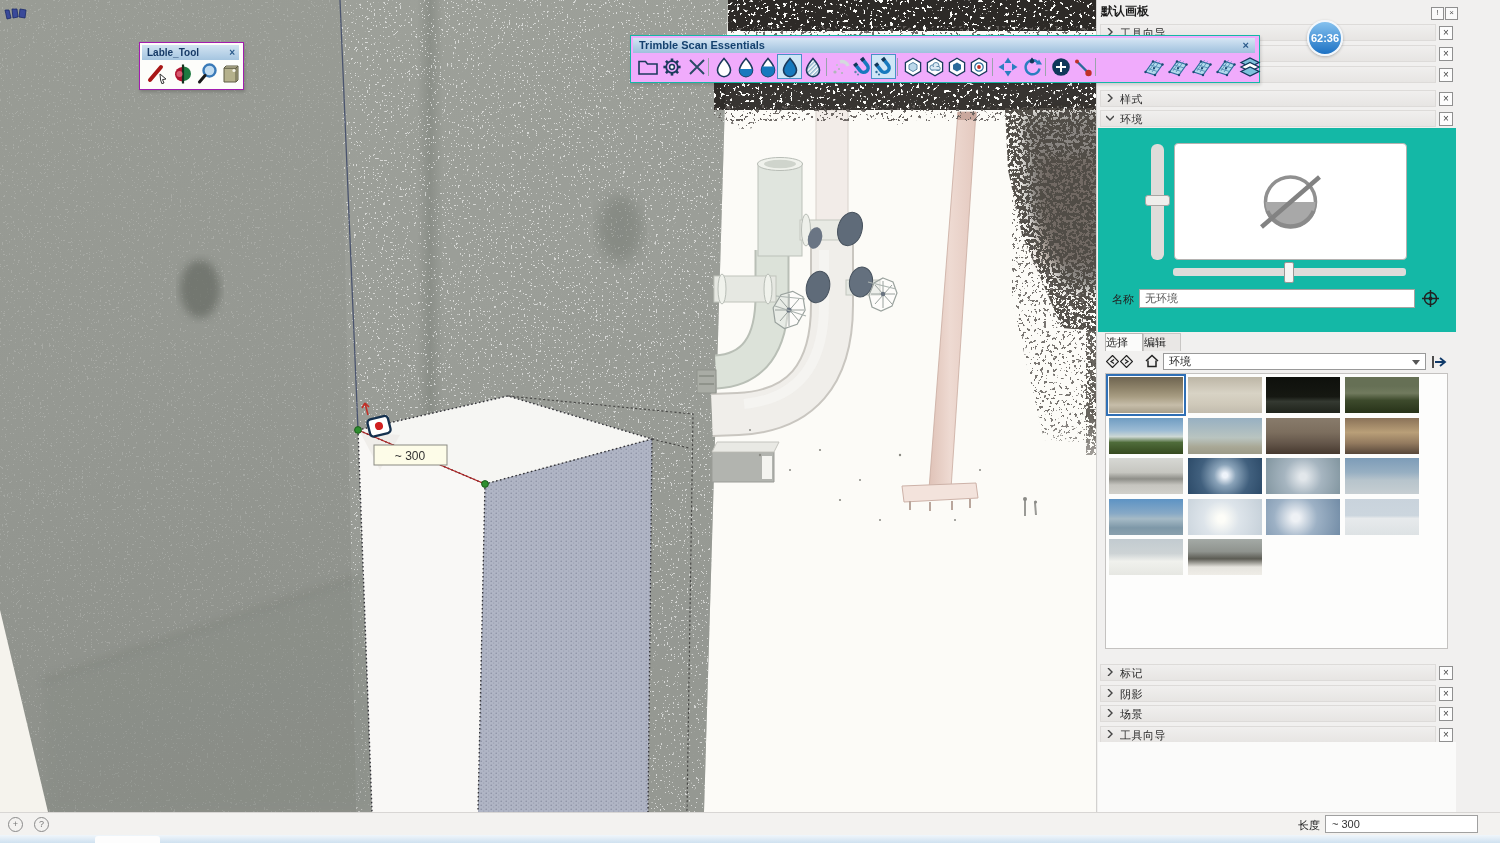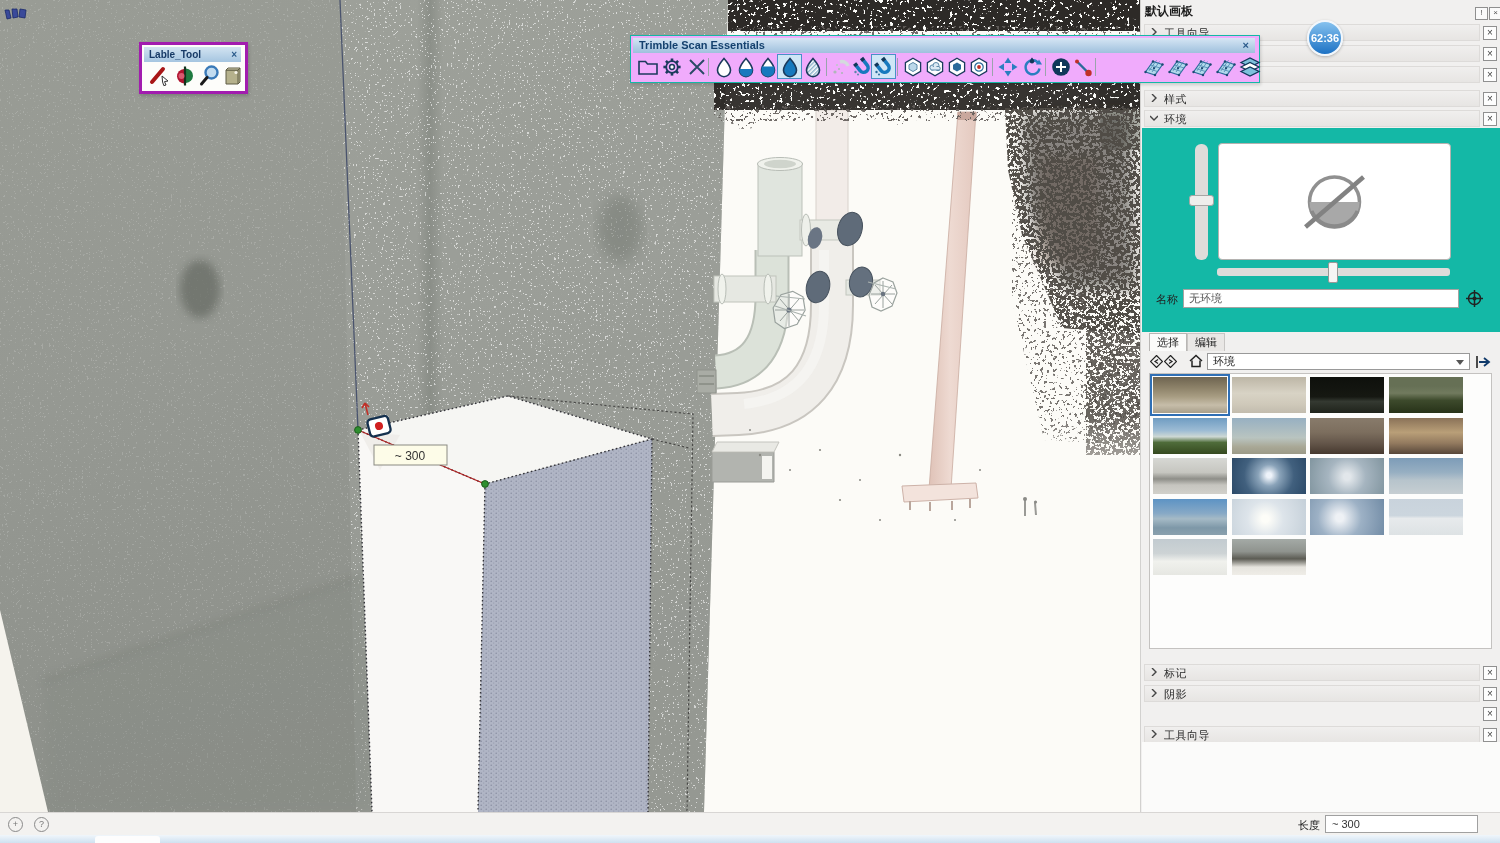--- a/index.html
+++ b/index.html
@@ -1,51 +1,51 @@
 <!DOCTYPE html>
 <html><head><meta charset="utf-8"><style>
 html,body{margin:0;padding:0}
 body{width:1500px;height:843px;position:relative;overflow:hidden;background:#f1f0ef;font-family:"Liberation Sans",sans-serif}
 .abs{position:absolute}
 #vp{left:0;top:0;width:1140px;height:812px;background:#fcfbf7}
-#panel{left:1140px;top:0;width:360px;height:812px;background:#f1f0ef;border-left:1px solid #d2d1cf;box-sizing:border-box}
+#panel{left:1096px;top:0;width:360px;height:812px;background:#f1f0ef;border-left:1px solid #d2d1cf;box-sizing:border-box}
 #phead{left:4px;top:3px;font-size:12px;font-weight:bold;color:#1c1c1c}
 .hic{width:11px;height:11px;border:1px solid #8f8f8f;background:#fafafa;font-size:8px;line-height:10px;text-align:center;color:#555}
 .bar{left:3px;width:336px;height:17px;background:linear-gradient(#f0efee,#e7e5e3);border:1px solid #dddbd9;box-sizing:border-box;font-size:11px;color:#2a2a2a;line-height:15px}
 .bar .ar{position:absolute;left:5px;top:3px;width:8px;height:8px}
 .bar .tt{position:absolute;left:19px;top:1px;letter-spacing:.5px}
 .xbtn{left:342px;width:14px;height:14px;background:#fdfdfd;border:1px solid #909090;box-sizing:border-box;color:#444;font-size:10px;line-height:11px;text-align:center}
 #envbody{left:1px;top:128px;width:358px;height:204px;background:#14b8a6}
 #vtrack{left:53px;top:16px;width:13px;height:116px;background:#dedcda;border-radius:6px}
 #vhandle{left:47px;top:67px;width:25px;height:11px;background:#efeeec;border:1px solid #a8a6a4;border-radius:3px;box-sizing:border-box}
 #preview{left:76px;top:15px;width:233px;height:117px;background:#fff;border:1px solid #b4b2b0;border-radius:4px;box-sizing:border-box}
 #htrack{left:75px;top:140px;width:233px;height:8px;background:#dedcda;border-radius:3px}
 #hhandle{left:186px;top:134px;width:10px;height:21px;background:#f6f5f4;border:1px solid #9a9896;border-radius:2px;box-sizing:border-box}
 #nmlbl{left:14px;top:164px;font-size:11px;color:#222}
 #nminp{left:41px;top:161px;width:276px;height:19px;background:#fff;border:1px solid #a6a4a2;box-sizing:border-box;font-size:11px;color:#555;line-height:17px;padding-left:5px}
 #tabs{left:0;top:333px;width:360px;height:18px}
-.tab{height:18px;font-size:11px;text-align:center;line-height:17px;color:#222}
+.tab{height:18px;font-size:11px;text-align:left;line-height:17px;color:#222}
 #tab1{left:8px;width:38px;background:#fbfbfa;border:1px solid #b8b6b4;border-bottom:none;box-sizing:border-box}
 #tab2{left:46px;width:38px;background:#e9e7e5;border:1px solid #c8c6c4;border-bottom:none;box-sizing:border-box}
 #navrow{left:0;top:353px;width:360px;height:18px}
 #drop{left:66px;top:0px;width:263px;height:17px;background:#fff;border:1px solid #999;box-sizing:border-box;font-size:11px;line-height:15px;padding-left:5px;color:#222}
 #droparr{position:absolute;right:5px;top:6px;width:0;height:0;border-left:4px solid transparent;border-right:4px solid transparent;border-top:5px solid #555}
 #listbox{left:8px;top:373px;width:343px;height:276px;background:#fdfdfc;border:1px solid #c4c2c0;box-sizing:border-box}
 .th{width:74px;height:36px}
 .thsel{outline:2px solid #2f6fb5;outline-offset:1px}
 #pbot{left:1px;top:742px;width:358px;height:70px;background:#fbfbfa}
 #status{left:0;top:812px;width:1500px;height:23px;background:#f3f2f0;border-top:1px solid #d8d6d4;box-sizing:border-box}
 #stxt{left:58px;top:4px;font-size:11px;color:#1e1e1e;letter-spacing:4px}
 .scirc{top:4px;width:13px;height:13px;border:1px solid #8a8a8a;border-radius:50%;color:#777;font-size:9px;line-height:12px;text-align:center}
 #lenlbl{left:1298px;top:5px;font-size:11px;color:#222}
 #leninp{left:1325px;top:2px;width:153px;height:18px;background:#fff;border:1px solid #a0a0a0;box-sizing:border-box;font-size:11px;line-height:16px;padding-left:6px;color:#333}
 #task{left:0;top:835px;width:1500px;height:8px;background:linear-gradient(#f0f6fb,#cfe1f0)}
 #tasktab{left:95px;top:836px;width:65px;height:7px;background:#fdfdfd;border-radius:3px 3px 0 0}
 #badge{left:1307px;top:20px;width:36px;height:36px;border-radius:50%;background:linear-gradient(#85c2ef,#1d72c4);border:2px solid #f2f7fc;box-sizing:border-box;color:#fff;font-size:11px;font-weight:bold;text-align:center;line-height:32px;box-shadow:0 1px 3px rgba(0,0,0,.25)}
-#ltool{left:139px;top:42px;width:103px;height:46px;background:#fdfdfa;border:3px solid #a21caf;box-shadow:1px 2px 3px rgba(0,0,0,.18)}
+#ltool{left:139px;top:42px;width:103px;height:46px;background:#fdfdfa;border:1px solid #a21caf;box-shadow:1px 2px 3px rgba(0,0,0,.18)}
 #lthead{left:2px;top:2px;width:97px;height:15px;background:linear-gradient(#d3e4f2,#a5c5e0);font-size:10px;font-weight:bold;color:#173a66;line-height:15px;padding-left:5px;box-sizing:border-box}
 #ltx{position:absolute;right:4px;top:0;color:#2a5a8a;font-weight:bold;font-size:10px}
 #trimble{left:630px;top:35px;width:628px;height:46px;background:#f0abfc;border:1px solid #14b8a6;box-shadow:1px 2px 3px rgba(0,0,0,.15)}
 #trhead{left:2px;top:2px;width:622px;height:15px;background:linear-gradient(#d6e6f4,#9fc0dd);font-size:11px;font-weight:bold;color:#14416e;line-height:15px;padding-left:6px;box-sizing:border-box}
 .tico{top:20px;width:22px;height:22px}
 .tsep{top:22px;width:1px;height:18px;background:#9aa4ac}
 </style></head><body>
 <div class="abs" id="vp"><svg width="1140" height="812" viewBox="0 0 1140 812">
 <defs>
 <linearGradient id="wallG" x1="0" y1="0" x2="0.25" y2="1">
@@ -335,20 +335,26 @@
       <span class="tt">标记</span>
     </div>
  <div class="abs xbtn" style="top:666px">×</div>
  <div class="abs bar" style="top:684.5px">
       <svg class="ar" viewBox="0 0 8 8">
         <path d="M2 0 L6 4 L2 8" fill="none" stroke="#444" stroke-width="1.4"></path>
       </svg>
       <span class="tt">阴影</span>
     </div>
  <div class="abs xbtn" style="top:686.5px">×</div>
+ <div class="abs bar" style="top:705px">
+      <svg class="ar" viewBox="0 0 8 8">
+        <path d="M2 0 L6 4 L2 8" fill="none" stroke="#444" stroke-width="1.4"></path>
+      </svg>
+      <span class="tt">场景</span>
+    </div>
  <div class="abs xbtn" style="top:707px">×</div>
  <div class="abs bar" style="top:725.5px">
       <svg class="ar" viewBox="0 0 8 8">
         <path d="M2 0 L6 4 L2 8" fill="none" stroke="#444" stroke-width="1.4"></path>
       </svg>
       <span class="tt">工具向导</span>
     </div>
  <div class="abs xbtn" style="top:727.5px">×</div>
  <div class="abs" id="pbot"></div>
 </div>

